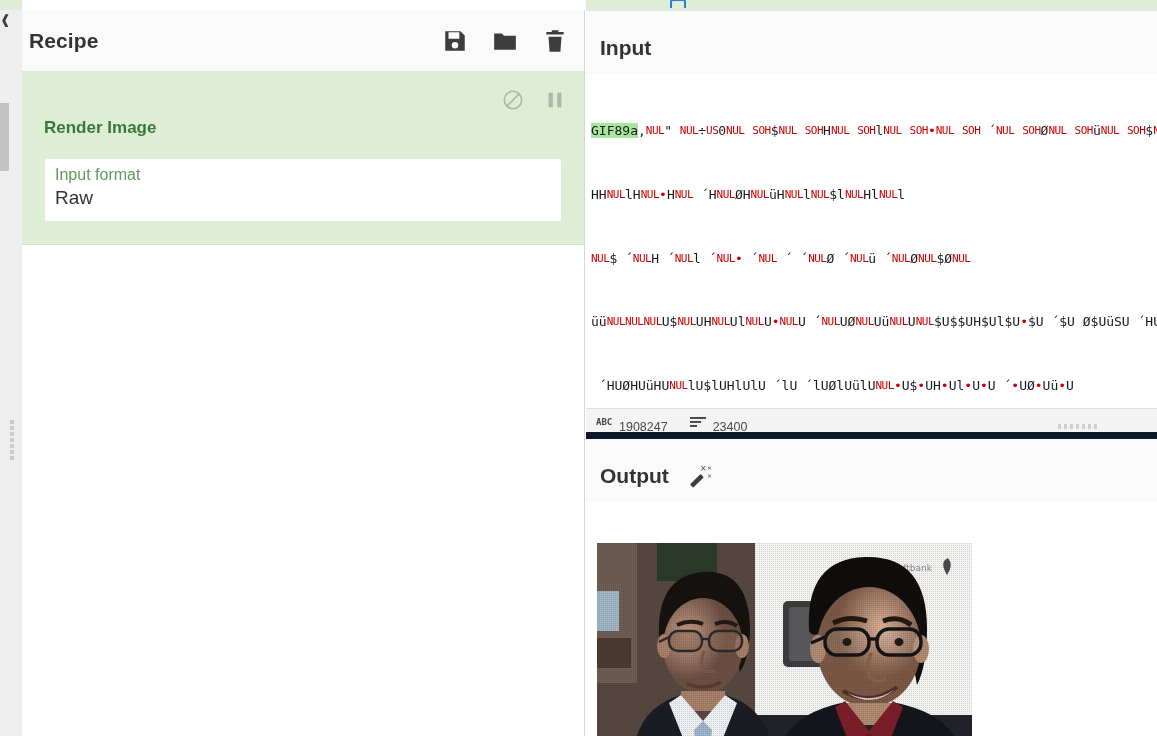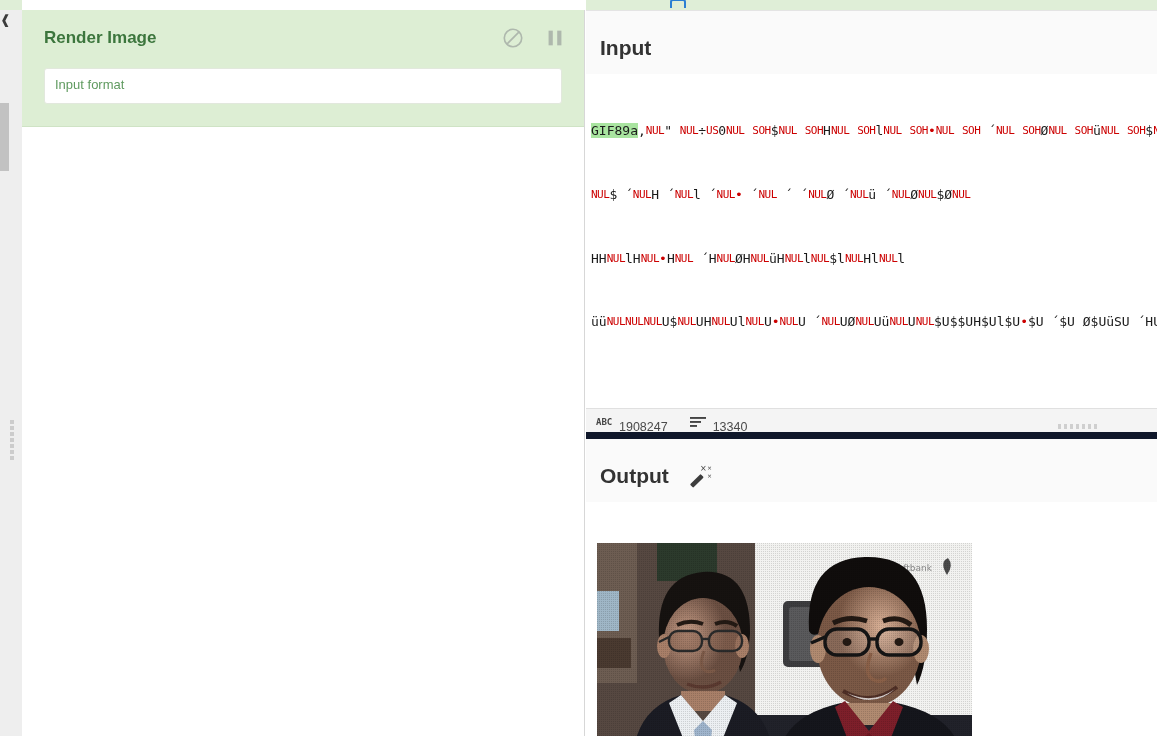--- a/index.html
+++ b/index.html
@@ -56,34 +56,34 @@
   }
   .ticon { width: 26px; height: 26px; color: #3d3d3d; cursor: pointer; display:block; }
   .ticon svg { display:block; width: 26px; height: 26px; fill: #3d3d3d; }
 
   
   .operation {
     position: relative; background: #ddeed4; padding: 14px 14px 22px 14px;
     border-bottom: 1px solid #cfe3c5;
   }
   .op-title {
-    font-size: 17px; font-weight: bold; color: #3c763d; padding: 4px 0 0 8px;
+    font-size: 17px; font-weight: bold; color: #3c763d; padding: 4px 0 0 8px; margin-top: 28px;
   }
   .op-ctrls {
     position: absolute; right: 18px; top: 17px;
     display: flex; align-items: center; gap: 20px;
   }
   .op-ctrl { width: 22px; height: 22px; cursor: pointer; display:block; }
   .op-ctrl svg { display:block; width:22px; height:22px; }
   .op-args { margin-top: 20px; padding: 0 8px; }
   .arg-field {
     background: #ffffff; border: 1px solid #e2e8dd; border-radius: 3px;
     padding: 6px 10px 9px 10px;
   }
-  .arg-label { font-size: 13px; color: #5f9a5f; line-height: 19px; }
+  .arg-label { font-size: 16px; color: #5f9a5f; line-height: 19px; }
   .arg-value { font-size: 19px; color: #333333; line-height: 28px; }
 
   .recipe-body-fill { background: #ffffff; }
 
   
   .right-col {
     position: absolute; left: 586px; top: 0; width: 571px; height: 736px;
     background: #ffffff;
   }
   .right-topstrip {
@@ -178,20 +178,43 @@
         <i></i>
         <i></i>
         <i></i>
         <i></i>
         <i></i>
     </div>
   </div>
 
   <div class="recipe-pane">
 
+    <div class="recipe-title-bar">
+      <span class="recipe-title">Recipe</span>
+      <div class="recipe-title-icons">
+
+        <span class="ticon" title="Save recipe">
+          <svg viewBox="0 0 24 24">
+              <path d="M3 3h14l4 4v14H3V3zm3 1v6h10V4H6zm6 9a3 3 0 100 6 3 3 0 000-6z"></path>
+            </svg>
+        </span>
+
+        <span class="ticon" title="Load recipe">
+          <svg viewBox="0 0 24 24">
+              <path d="M2 5h7l2 2.2h11V20H2V5z"></path>
+            </svg>
+        </span>
+
+        <span class="ticon" title="Clear recipe">
+          <svg viewBox="0 0 24 24">
+              <path d="M9 2h6v1.6h5V6H4V3.6h5V2zm-3 6h12l-1 14H7L6 8z"></path>
+            </svg>
+        </span>
+      </div>
+    </div>
 
     <div class="operation">
       <div class="op-title">Render Image</div>
 
       <div class="op-ctrls">
         <span class="op-ctrl" title="Disable operation">
           <svg viewBox="0 0 24 24">
             <circle cx="12" cy="12" r="9.5" fill="none" stroke="#aeb8ad" stroke-width="1.8"></circle>
             <line x1="5.6" y1="18.4" x2="18.4" y2="5.6" stroke="#aeb8ad" stroke-width="1.8"></line>
           </svg>
@@ -200,20 +223,21 @@
           <svg viewBox="0 0 24 24">
             <rect x="5" y="4" width="4.6" height="16" fill="#aeb8ad"></rect>
             <rect x="14.4" y="4" width="4.6" height="16" fill="#aeb8ad"></rect>
           </svg>
         </span>
       </div>
 
       <div class="op-args">
         <div class="arg-field">
           <div class="arg-label">Input format</div>
+          <div class="arg-value">Raw</div>
         </div>
       </div>
     </div>
 
     <div class="recipe-body-fill" style="height:520px;"></div>
   </div>
 
   <div class="vdiv"></div>
 
   <div class="right-col">
@@ -223,23 +247,24 @@
       </div>
     </div>
 
     <div class="input-panel">
       <div class="panel-title-bar">
         <span class="panel-title">Input</span>
       </div>
 
       <div class="input-text">
         <div><span class="sel">GIF89a</span><span>,<span class="ctl">NUL</span>" <span class="ctl">NUL</span>÷<span class="ctl">US</span>0<span class="ctl">NUL</span> <span class="ctl">SOH</span>$<span class="ctl">NUL</span> <span class="ctl">SOH</span>H<span class="ctl">NUL</span> <span class="ctl">SOH</span>l<span class="ctl">NUL</span> <span class="ctl">SOH</span><span class="dot">•</span><span class="ctl">NUL</span> <span class="ctl">SOH</span> ´<span class="ctl">NUL</span> <span class="ctl">SOH</span>Ø<span class="ctl">NUL</span> <span class="ctl">SOH</span>ü<span class="ctl">NUL</span> <span class="ctl">SOH</span>$<span class="ctl">NUL</span>$$<span class="ctl">NUL</span>H$<span class="ctl">NUL</span>l$<span class="ctl">NUL</span><span class="dot">•</span>$ ´$Ø</span></div>
+        <div>HH<span class="ctl">NUL</span>lH<span class="ctl">NUL</span><span class="dot">•</span>H<span class="ctl">NUL</span> ´H<span class="ctl">NUL</span>ØH<span class="ctl">NUL</span>üH<span class="ctl">NUL</span>l<span class="ctl">NUL</span>$l<span class="ctl">NUL</span>Hl<span class="ctl">NUL</span>l</div>
         <div><span class="ctl">NUL</span>$ ´<span class="ctl">NUL</span>H ´<span class="ctl">NUL</span>l ´<span class="ctl">NUL</span><span class="dot">•</span> ´<span class="ctl">NUL</span> ´ ´<span class="ctl">NUL</span>Ø ´<span class="ctl">NUL</span>ü ´<span class="ctl">NUL</span>Ø<span class="ctl">NUL</span>$Ø<span class="ctl">NUL</span></div>
-        <div>HH<span class="ctl">NUL</span>lH<span class="ctl">NUL</span><span class="dot">•</span>H<span class="ctl">NUL</span> ´H<span class="ctl">NUL</span>ØH<span class="ctl">NUL</span>üH<span class="ctl">NUL</span>l<span class="ctl">NUL</span>$l<span class="ctl">NUL</span>Hl<span class="ctl">NUL</span>l</div>
         <div>üü<span class="ctl">NUL</span><span class="ctl">NUL</span><span class="ctl">NUL</span>U$<span class="ctl">NUL</span>UH<span class="ctl">NUL</span>Ul<span class="ctl">NUL</span>U<span class="dot">•</span><span class="ctl">NUL</span>U ´<span class="ctl">NUL</span>UØ<span class="ctl">NUL</span>Uü<span class="ctl">NUL</span>U<span class="ctl">NUL</span>$U$$UH$Ul$U<span class="dot">•</span>$U ´$U Ø$UüSU ´HU$HU</div>
+        <div> ´HUØHUüHU<span class="ctl">NUL</span>lU$lUHlUlU ´lU ´lUØlUülU<span class="ctl">NUL</span><span class="dot">•</span>U$<span class="dot">•</span>UH<span class="dot">•</span>Ul<span class="dot">•</span>U<span class="dot">•</span>U ´<span class="dot">•</span>UØ<span class="dot">•</span>Uü<span class="dot">•</span>U</div>
         
         
         
         
         
         
         
         
       </div>
 
@@ -253,21 +278,21 @@
           <span class="st-val">1908247</span>
         </div>
         <div class="grp" style="margin-left:22px;">
           <span class="st-ico">
             <svg viewBox="0 0 18 12" width="18" height="12">
               <rect x="0" y="2" width="16" height="1.9" fill="#444"></rect>
               <rect x="0" y="6" width="11" height="1.9" fill="#444"></rect>
               <rect x="0" y="10" width="7" height="1.9" fill="#444"></rect>
             </svg>
           </span>
-          <span class="st-val">13340</span>
+          <span class="st-val">23400</span>
         </div>
         <div class="splitter-grip">
           <i></i>
             <i></i>
             <i></i>
             <i></i>
             <i></i>
             <i></i>
             <i></i>
         </div>

